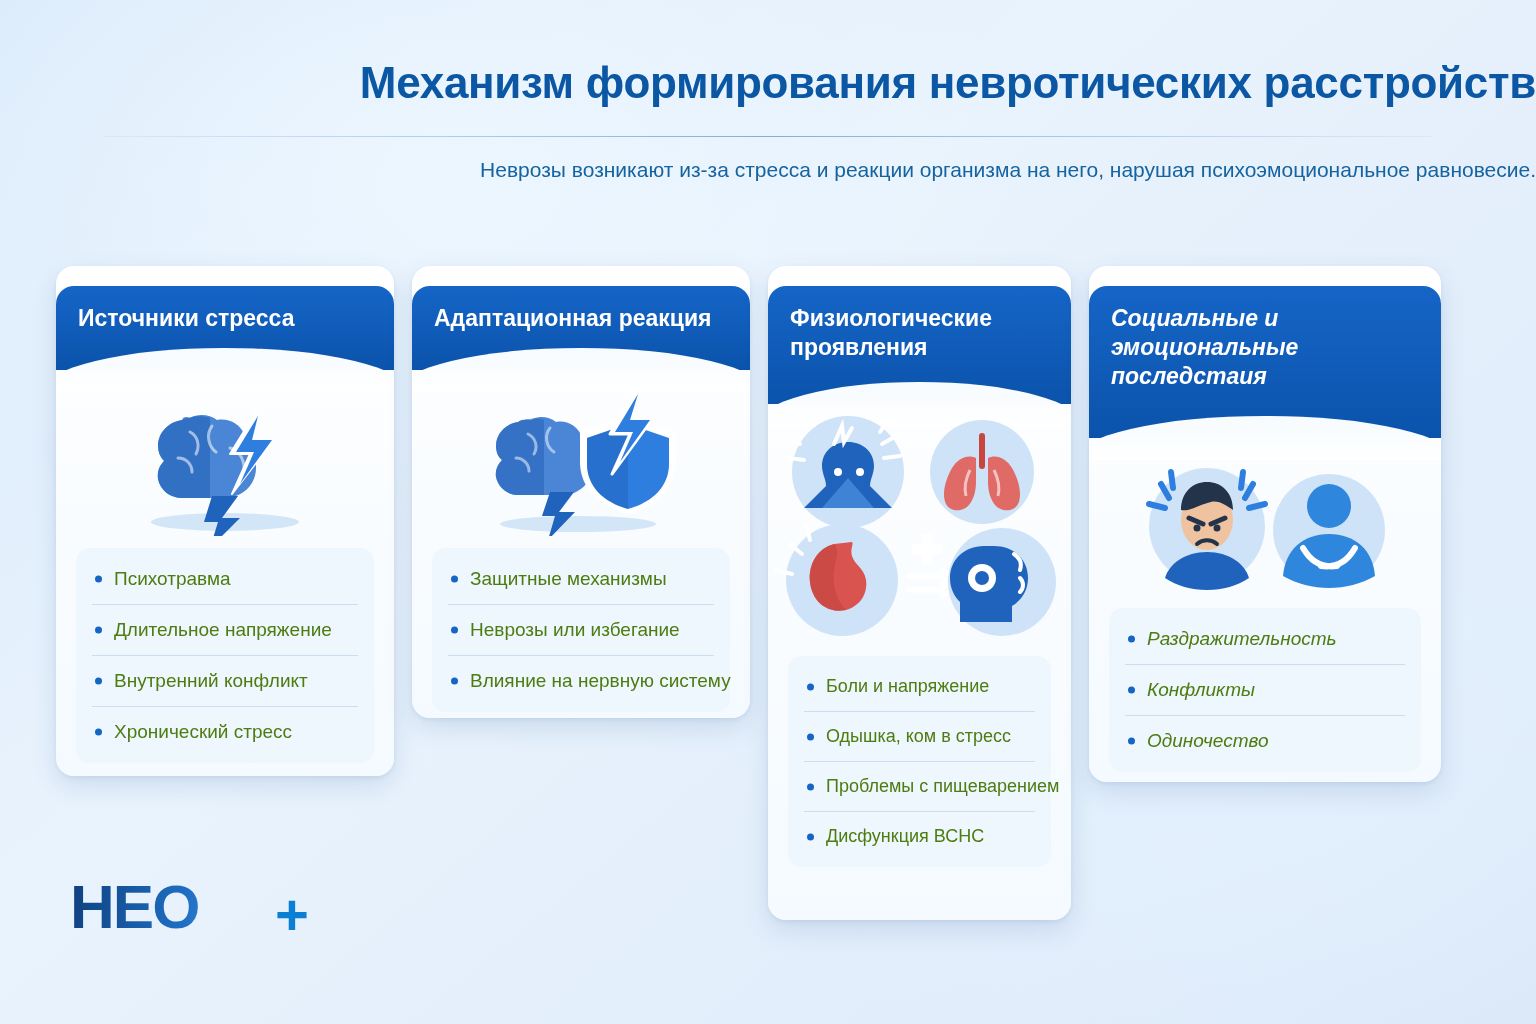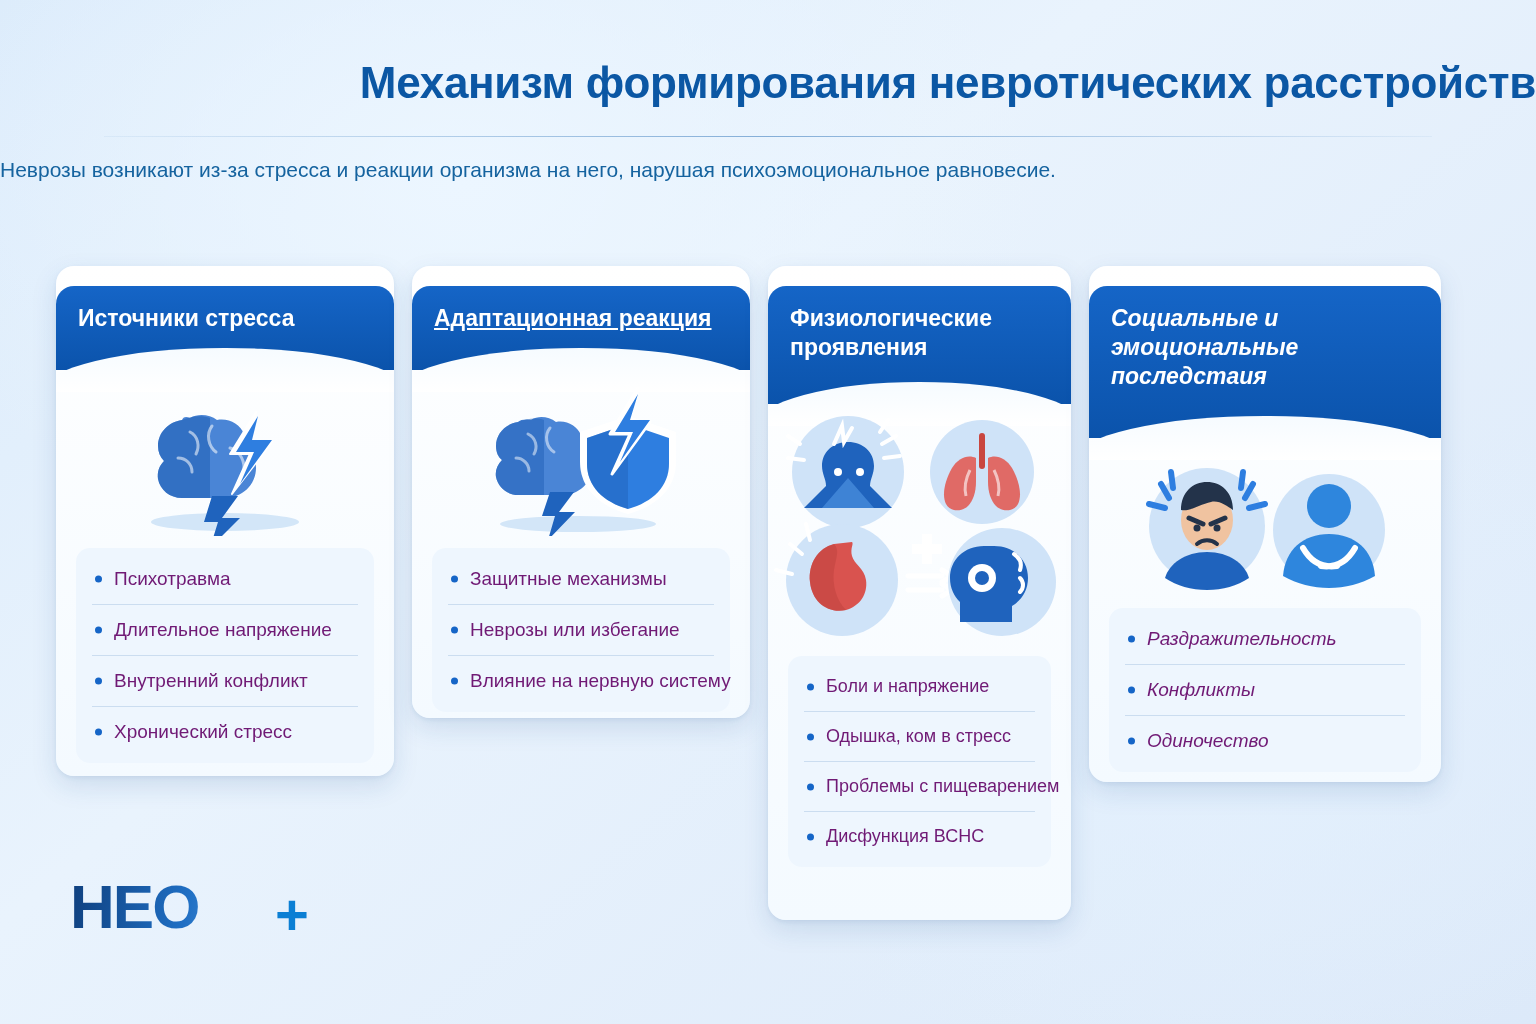--- a/index.html
+++ b/index.html
@@ -50,21 +50,21 @@
     left: 104px;
     width: 1328px;
     height: 1px;
     background: linear-gradient(to right, rgba(10,90,170,0.05), rgba(10,90,170,0.45), rgba(10,90,170,0.05));
   }
   .subtitle {
     position: absolute;
     top: 158px;
     left: 0;
     width: 1536px;
-    text-align: left;
+    text-align: right;
     font-size: 21px;
     color: #15639f;
   }
 
   .cards {
     position: absolute;
     top: 266px;
     left: 56px;
     width: 1424px;
     display: flex;
@@ -100,21 +100,21 @@
     content: "";
     position: absolute;
     left: -4%;
     bottom: -22px;
     width: 108%;
     height: 44px;
     background: linear-gradient(180deg, #f6fbff 0%, #ffffff 100%);
     border-radius: 50% 50% 0 0 / 100% 100% 0 0;
   }
   .c1 .card-head { height: 40px; }
-  .c2 .card-head { height: 40px; text-decoration: underline; }
+  .c2 .card-head { height: 40px; }
   .c3 .card-head { height: 74px; }
   .c4 .card-head { height: 108px; }
 
   .art {
     position: relative;
     z-index: 2;
     display: flex;
     align-items: center;
     justify-content: center;
   }
@@ -127,21 +127,21 @@
     position: relative;
     z-index: 2;
     margin: 12px 20px 0 20px;
     background: #eef6fe;
     border-radius: 14px;
     padding: 6px 16px;
   }
   .list-item {
     position: relative;
     font-size: 19px;
-    color: #701a75;
+    color: #4d7c0f;
     padding: 14px 6px 14px 22px;
     border-bottom: 1px solid rgba(22,96,170,0.16);
     white-space: nowrap;
   }
   .list-item:last-child { border-bottom: none; }
   .list-item::before {
     content: "";
     position: absolute;
     left: 3px;
     top: 50%;

